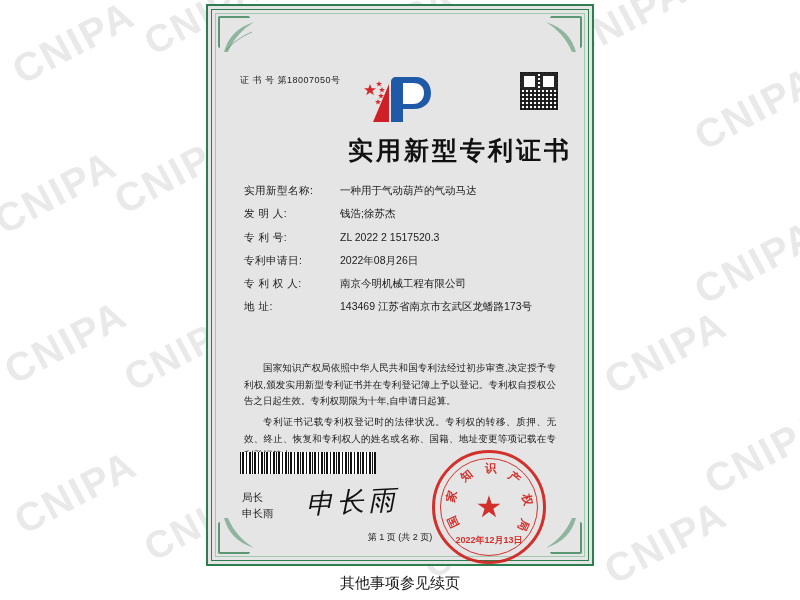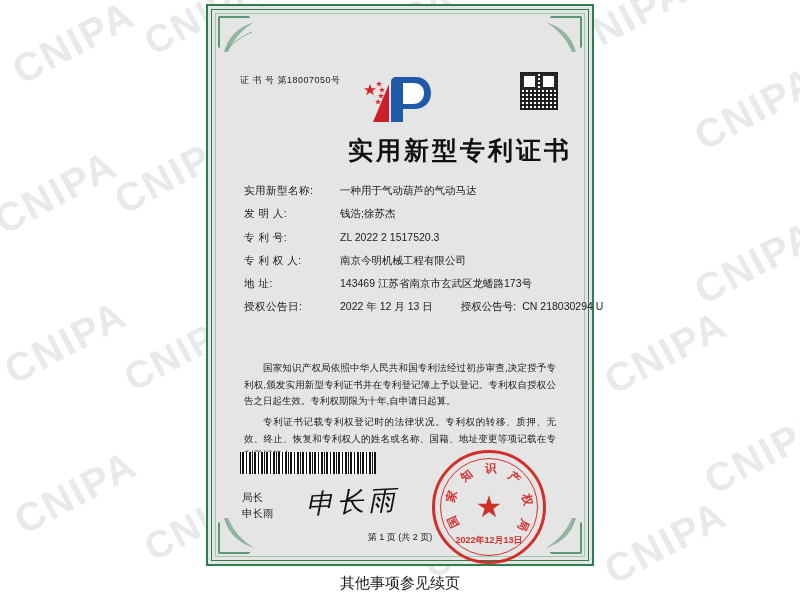--- a/index.html
+++ b/index.html
@@ -396,32 +396,30 @@
         </div>
         <div class="field-row">
           <div class="field-label">发 明 人:</div>
           <div class="field-value">钱浩;徐苏杰</div>
         </div>
         <div class="field-row">
           <div class="field-label">专 利 号:</div>
           <div class="field-value">ZL 2022 2 1517520.3</div>
         </div>
         <div class="field-row">
+          <div class="field-label">专利申请日:</div>
+          <div class="field-value">2022年08月26日</div>
+        </div>
+        <div class="field-row">
           <div class="field-label">专 利 权 人:</div>
           <div class="field-value">南京今明机械工程有限公司</div>
         </div>
         <div class="field-row">
           <div class="field-label">地 址:</div>
           <div class="field-value">143469 江苏省南京市玄武区龙蟠路173号</div>
-        </div>
-        <div class="field-row dual">
-          <div class="field-label">授权公告日:</div>
-          <div>2022 年 12 月 13 日</div>
-          <div class="sub-label">授权公告号:</div>
-          <div>CN 218030294 U</div>
         </div>
       </div>
 
       <div class="paragraphs">
         <p>国家知识产权局依照中华人民共和国专利法经过初步审查,决定授予专利权,颁发实用新型专利证书并在专利登记簿上予以登记。专利权自授权公告之日起生效。专利权期限为十年,自申请日起算。</p>
         <p>专利证书记载专利权登记时的法律状况。专利权的转移、质押、无效、终止、恢复和专利权人的姓名或名称、国籍、地址变更等项记载在专利登记簿上。</p>
       </div>
 
       <div class="barcode"></div>
 

